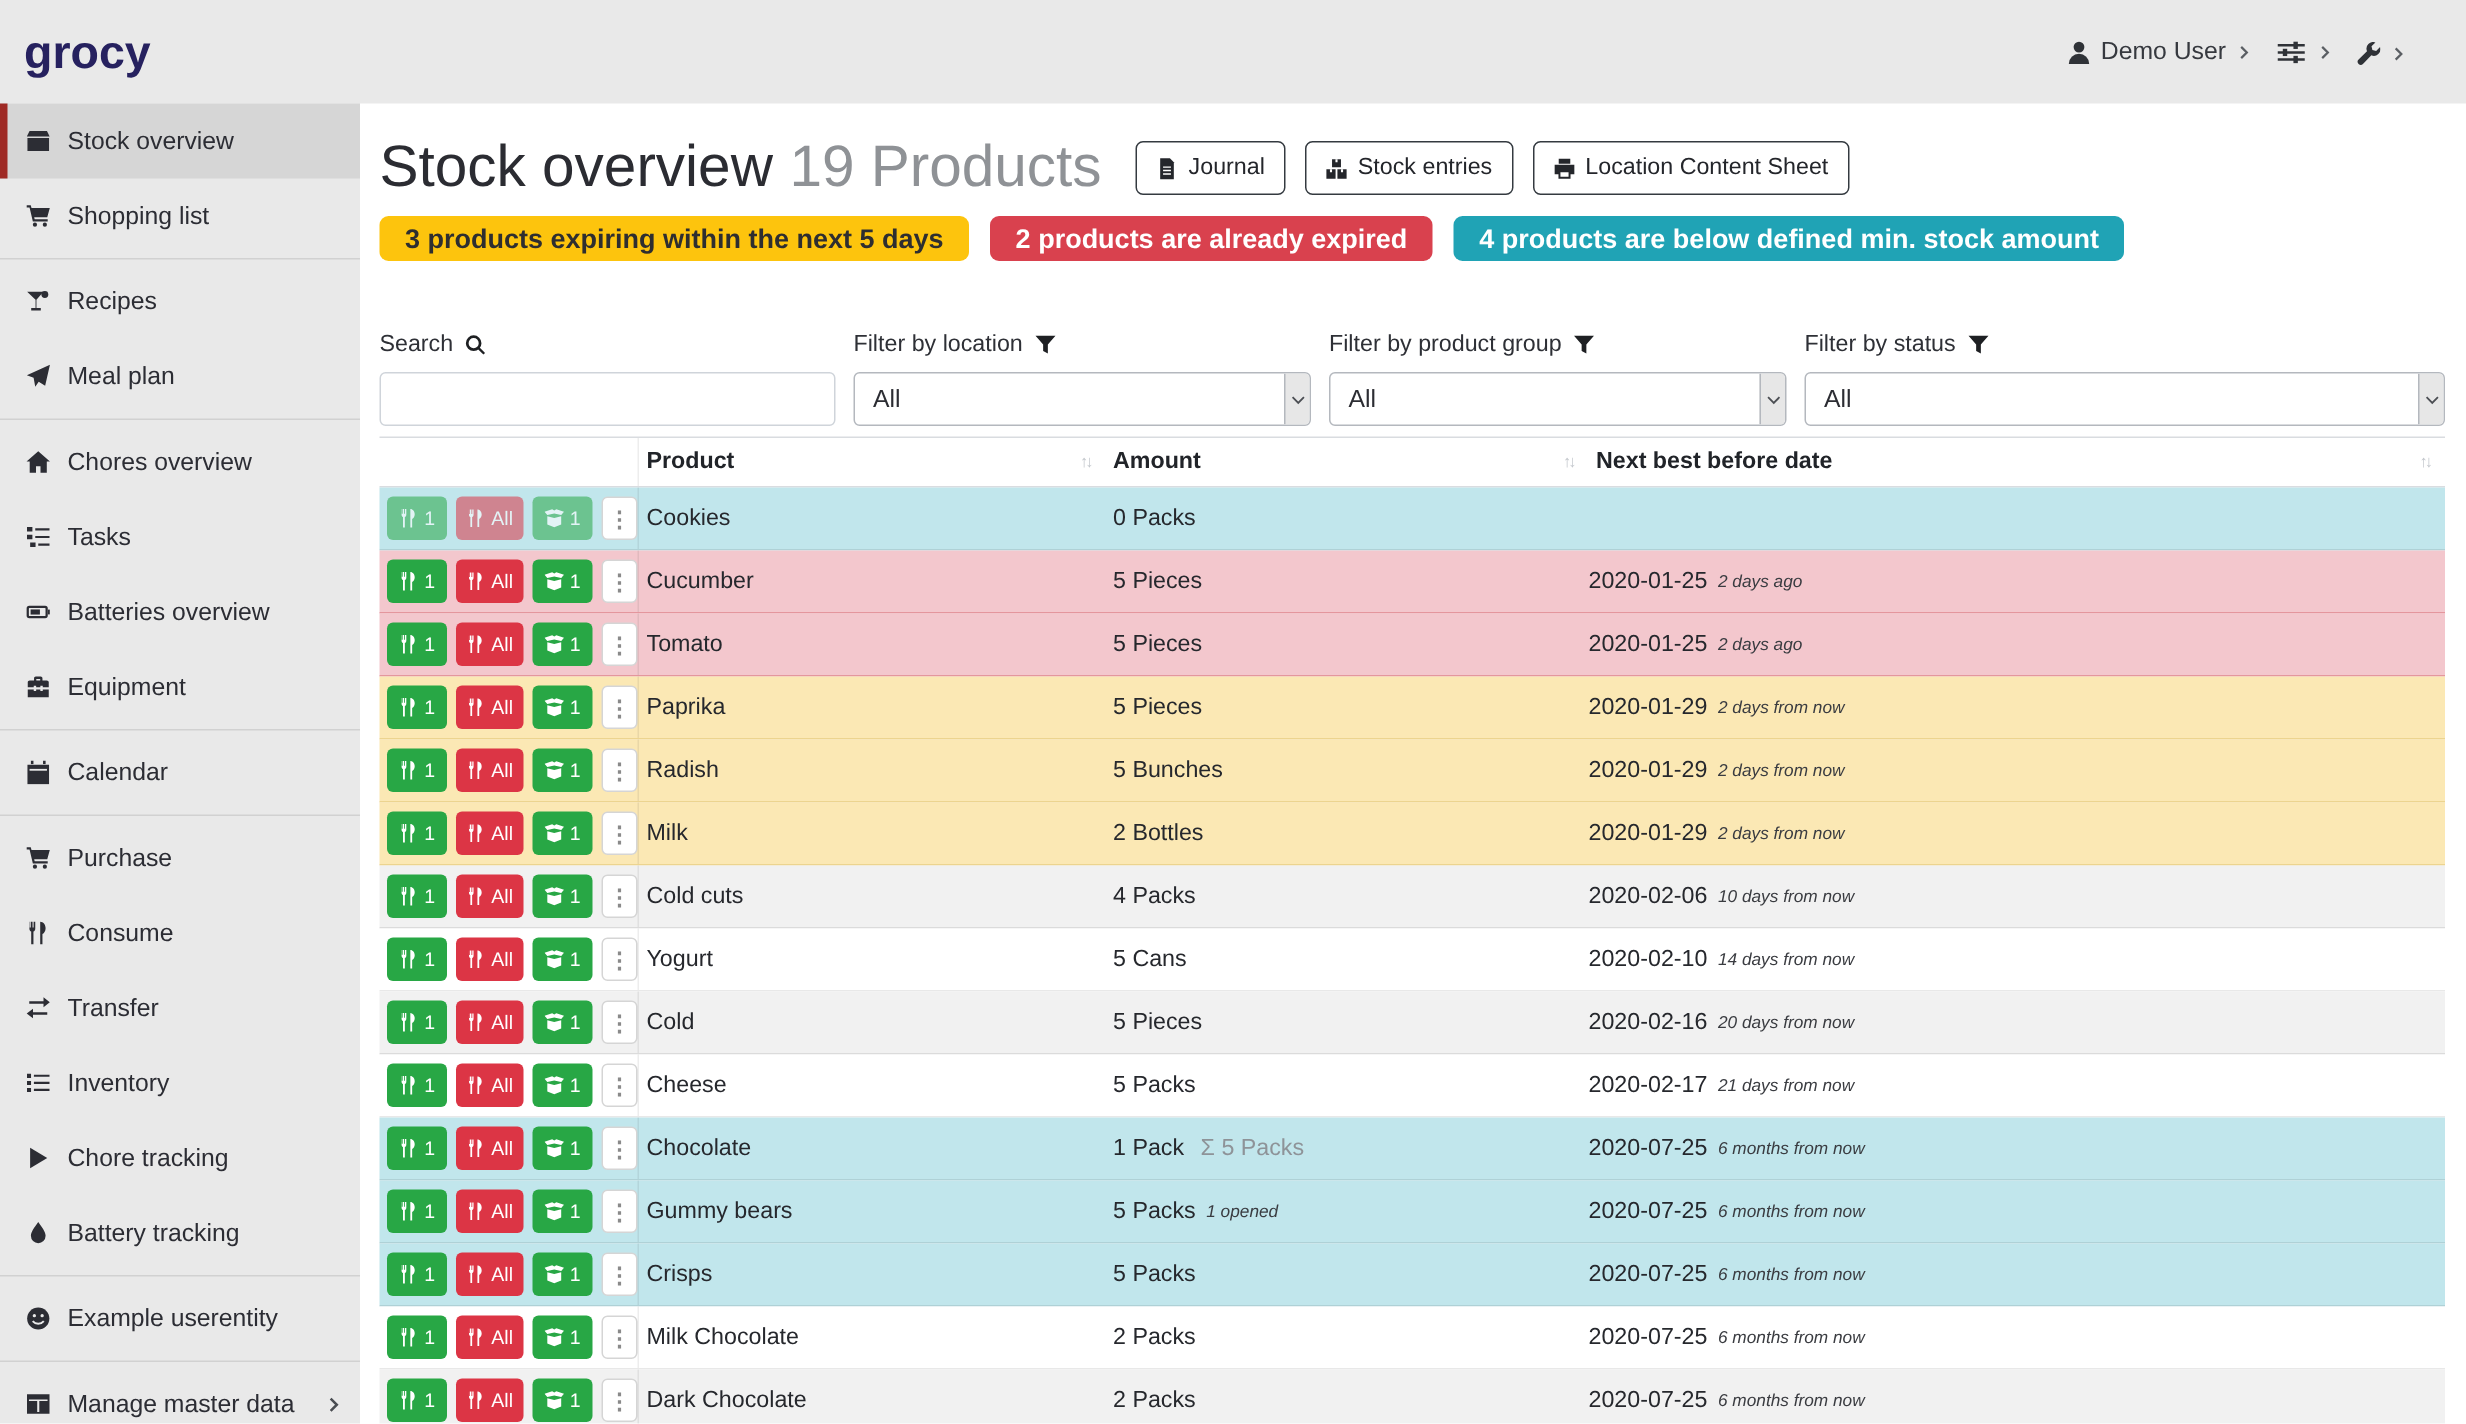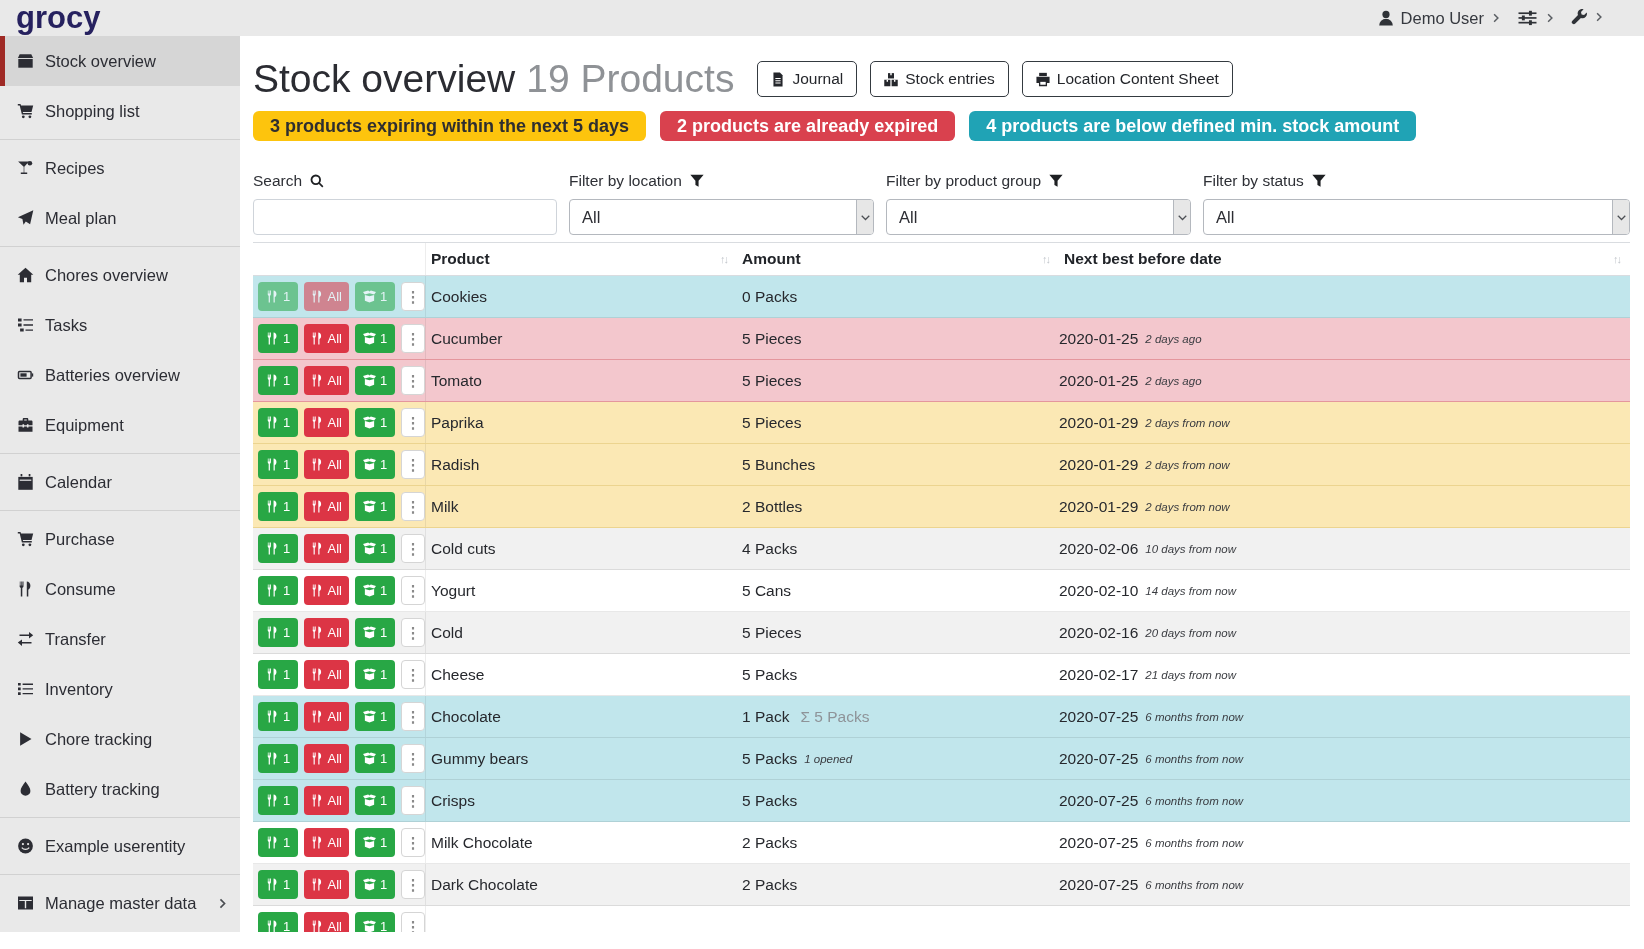--- a/index.html
+++ b/index.html
@@ -8,26 +8,26 @@
     width:1644px; height:949px; overflow:hidden;
     font-family:"Liberation Sans", sans-serif;
     background:#fff; color:#2f3035;
   }
   .icon { display:inline-flex; align-items:center; justify-content:center; }
   .icon svg { width:100%; height:100%; fill:currentColor; }
   .tchar { font-style:normal; }
 
   
   .navbar {
-    height:36px; background:#e9e9e9;
+    height:69px; background:#e9e9e9;
     display:flex; justify-content:space-between; align-items:center;
     padding:0 40px 0 16px;
   }
   .logo { font-size:31px; font-weight:bold; color:var(--logo); letter-spacing:0; cursor:pointer; }
-  .nav-right { display:flex; align-items:flex-start; gap:16px; }
+  .nav-right { display:flex; align-items:flex-end; gap:16px; }
   .nav-item { display:flex; align-items:center; gap:7px; font-size:16.5px; color:#36393f; cursor:pointer; }
   .nav-item .nicon { width:16px; height:16px; color:#2f3237; }
   .nav-item .nicon.big { width:21px; height:18px; }
   .nav-item .nchev { width:10px; height:10px; color:#5a5e63; }
 
   
   .layout { display:flex; height:896px;border-radius:31px; }
   .sidebar { width:240px; background:#e9e9e9; display:flex; flex-direction:column; flex-shrink:0; }
   .side-item {
     height:50px; display:flex; align-items:center;
@@ -51,21 +51,21 @@
     font-family:Liberation Sans, sans-serif;
   }
   .tbtn .icon { width:14px; height:15px; color:#24262b; }
 
   .alerts { display:flex; gap:14px; margin-top:9px; }
   .alert {
     height:30px; display:inline-flex; align-items:center;
     padding:0 17px; border-radius:6px; font-size:18px; font-weight:600; cursor:pointer;
   }
 
-  .filters { display:grid; grid-template-columns:304px 305px 305px 1fr; column-gap:28px; margin-top:30px;gap:12px; }
+  .filters { display:grid; grid-template-columns:304px 305px 305px 1fr; column-gap:28px; margin-top:46px;gap:12px; }
   .filter label { display:flex; align-items:center; gap:8px; height:20px; margin-bottom:8px; font-size:15.5px; color:#2e3036; }
   .filter label .icon { width:14px; height:14px; color:#1e2023; }
   .search-input {
     width:100%; height:36px; border:1px solid #cfd4da; border-radius:4px;
     padding:0 10px; font-size:16px; font-family:inherit; color:#2c2d33;
   }
   .select {
     height:36px; border:1px solid #b4b8be; border-radius:4px; background:#fff;
     display:flex; align-items:center; justify-content:space-between;
     padding-left:12px; font-size:16.5px; color:#2c2d33; cursor:pointer; overflow:hidden;

